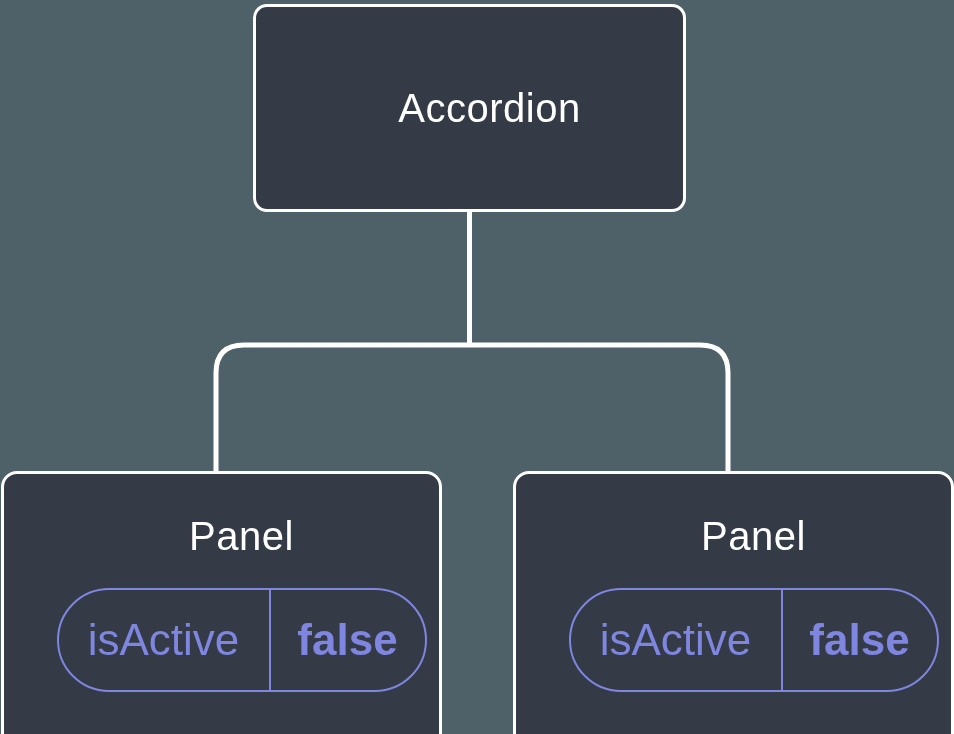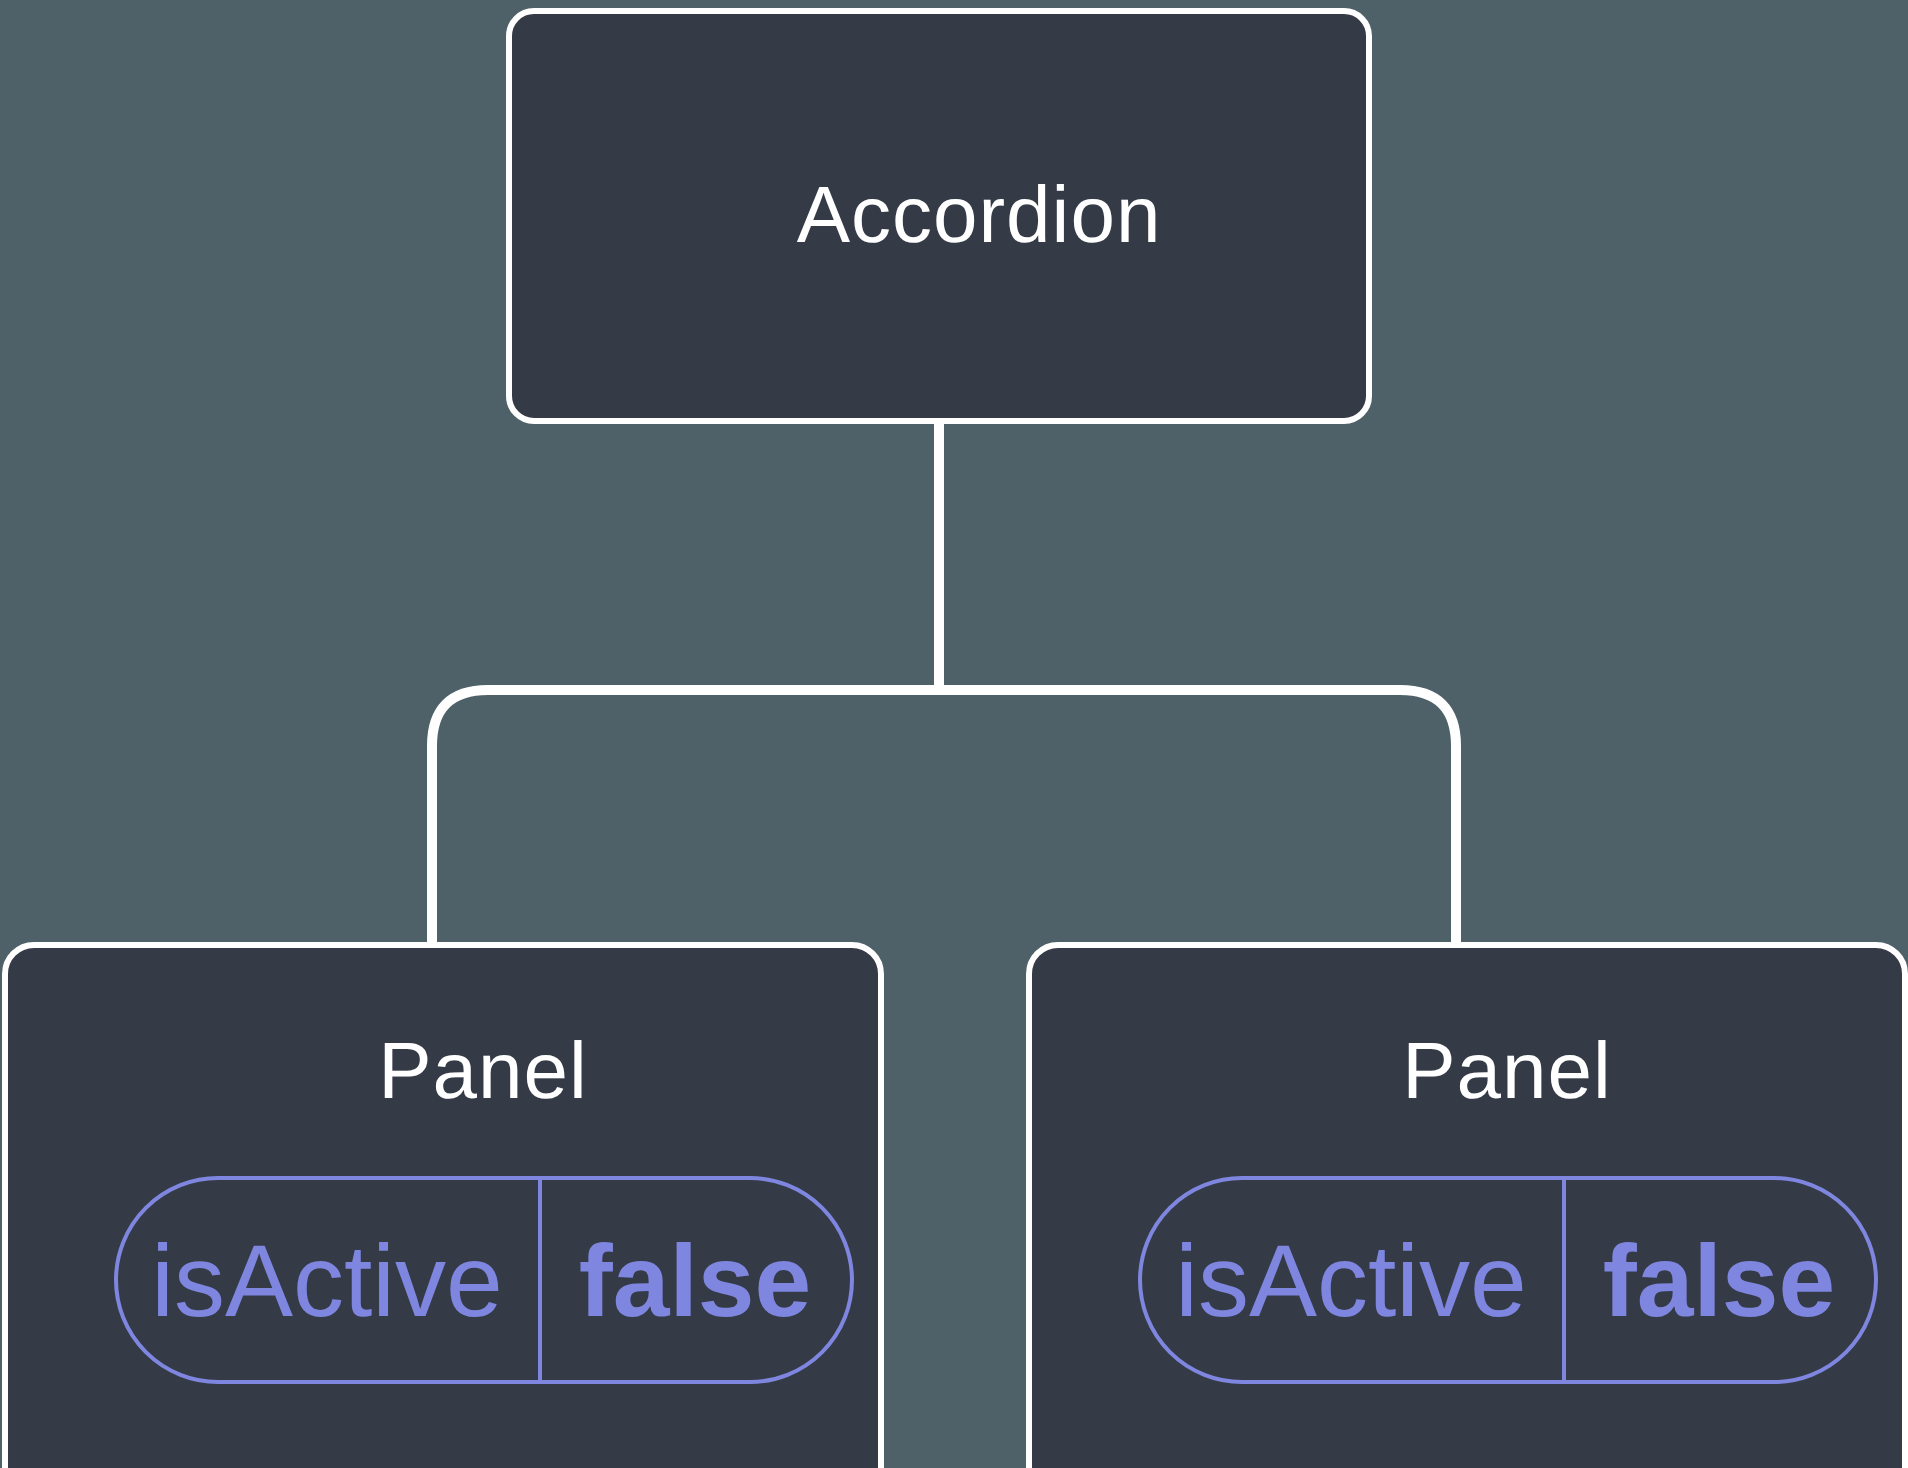--- a/index.html
+++ b/index.html
@@ -64,21 +64,21 @@
   }
   .node-panel .node-title { margin-top: 36px; }
   .state-pill {
     margin-top: 26px;
     width: 370px;
     height: 104px;
     border: 2px solid var(--accent);
     border-radius: 52px;
     display: flex;
     color: var(--accent);
-    font-size: 51px;
+    font-size: 44px;
     overflow: hidden;
   }
   .pill-key {
     width: 212px;
     border-right: 2px solid var(--accent);
     display: flex;
     align-items: center;
     justify-content: center;
   }
   .pill-value {

